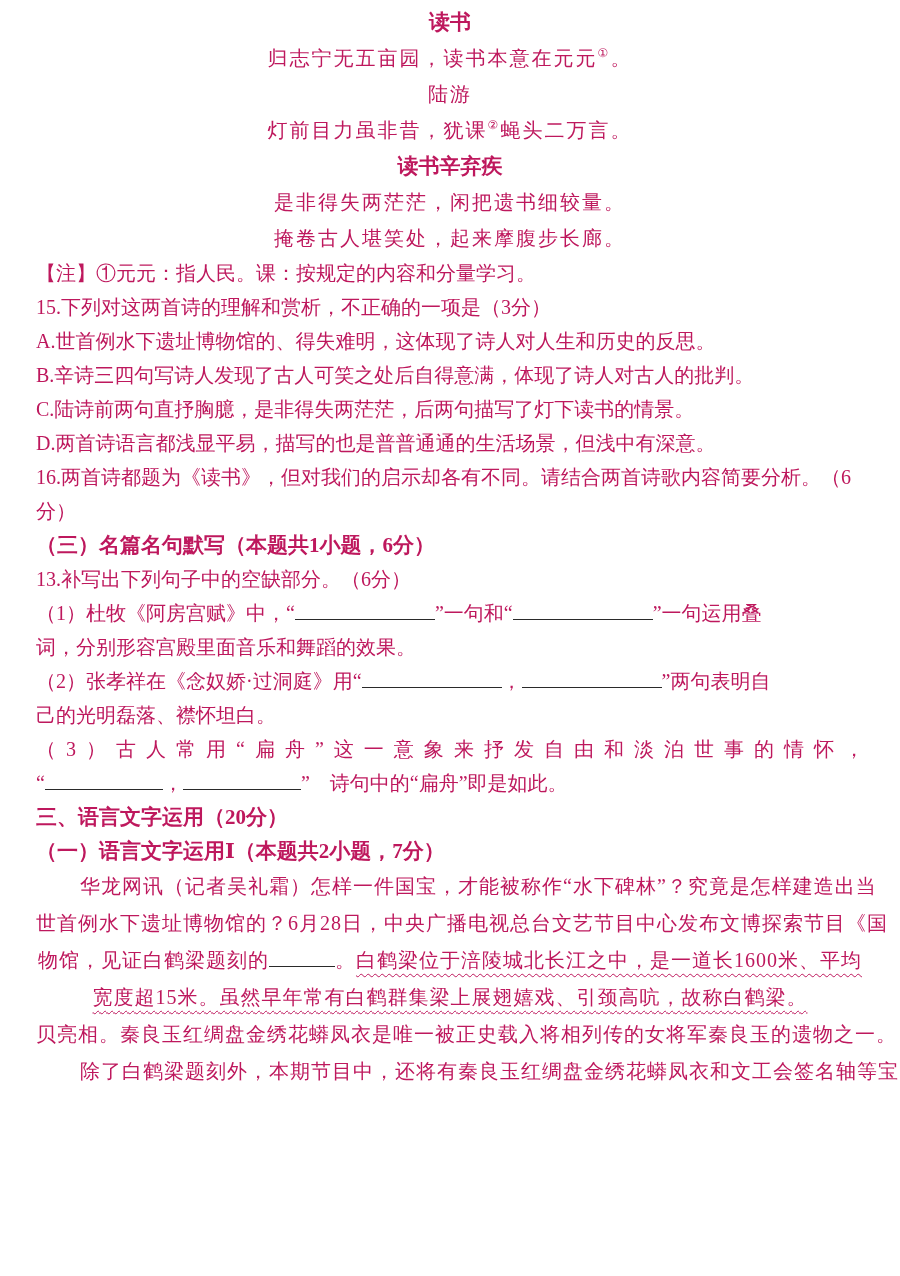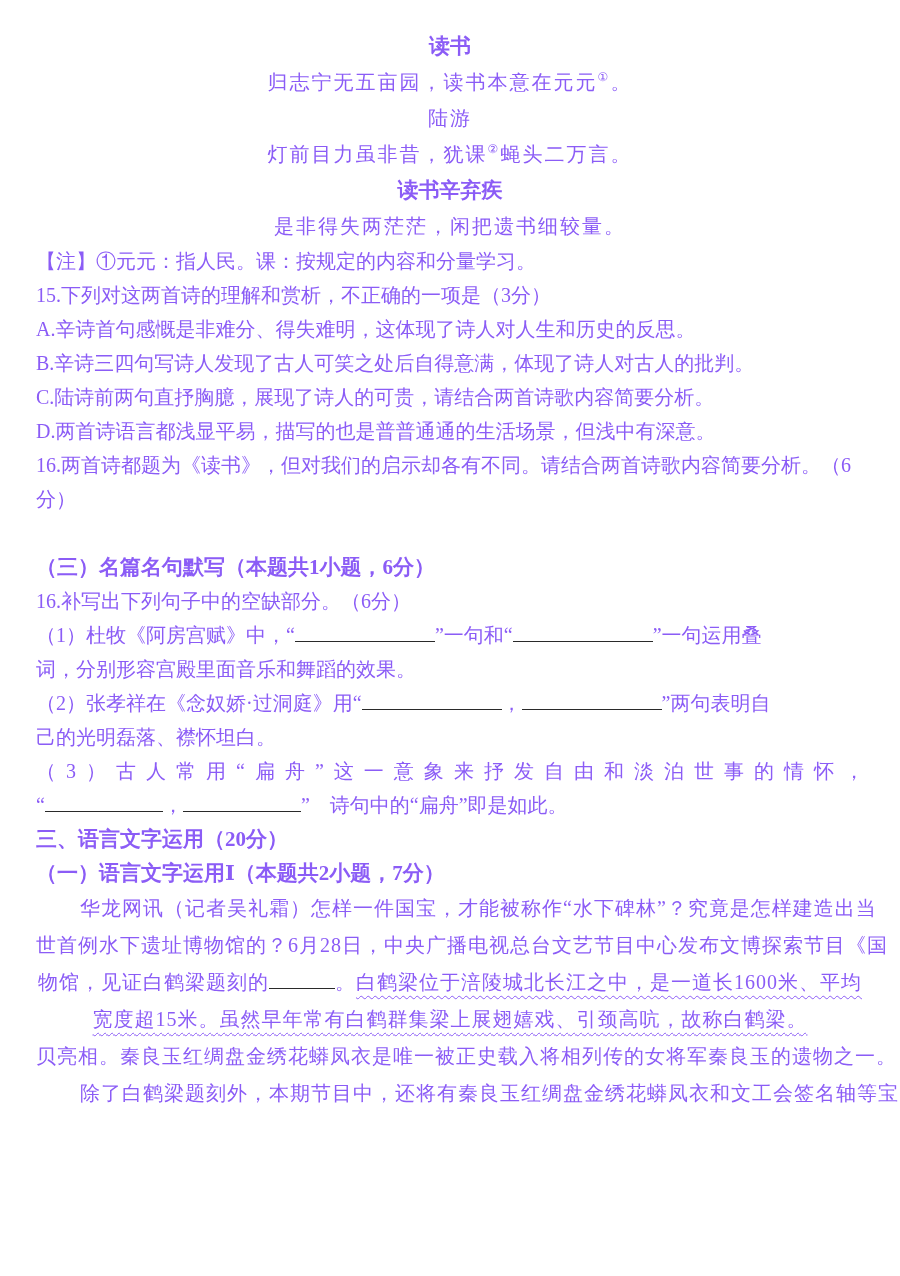--- a/index.html
+++ b/index.html
@@ -4,39 +4,39 @@
 <style>
   html, body {
     margin: 0; padding: 0;
     width: 900px; height: 1276px;
     background: #ffffff;
     overflow: hidden;
   }
   .page {
     width: 900px; height: 1276px;
     box-sizing: border-box;
-    padding: 28px 36px 0 36px;
+    padding: 4px 36px 0 36px;
     background: #ffffff;
-    color: #8b5cf6;
+    color: #be185d;
     font-family: "Liberation Serif", "DejaVu Serif", serif;
     overflow: hidden;
   }
   .center { text-align: center; }
   .poem-title { font-weight: 700; font-size: 21px; line-height: 36px; }
   .poem-line  { font-size: 20px; line-height: 36px; letter-spacing: 2px; }
   .line {
     font-size: 20px; line-height: 34px;
     white-space: nowrap;
   }
   .passage-line {
     font-size: 20px; line-height: 37px;
     white-space: nowrap; letter-spacing: 1px; text-align: center;
   }
   .bold { font-weight: 700; font-size: 21px; }
-  .gap-top { margin-top: 34px; }
+  .gap-top { }
   .indent { padding-left: 44px; }
   .sup { font-size: 12px; vertical-align: super; line-height: 0; }
   .blank {
     display: inline-block;
     border-bottom: 1.5px solid #2a2a2a;
     height: 0.95em;
     vertical-align: baseline;
   }
   .blank-w140 { width: 140px; }
   .blank-w120 { width: 118px; }
@@ -59,35 +59,36 @@
 
 <div class="page">
 
   <div class="center">
     <div class="poem-title">读书</div>
     <div class="poem-line"><span>归志宁无五亩园，读书本意在元元</span><span class="sup">①</span><span>。</span></div>
     <div class="poem-line">陆游</div>
     <div class="poem-line"><span>灯前目力虽非昔，犹课</span><span class="sup">②</span><span>蝇头二万言。</span></div>
     <div class="poem-title">读书辛弃疾</div>
     <div class="poem-line">是非得失两茫茫，闲把遗书细较量。</div>
+    <div class="poem-line">掩卷古人堪笑处，起来摩腹步长廊。</div>
   </div>
 
   <div class="line">【注】①元元：指人民。课：按规定的内容和分量学习。</div>
 
   <div class="line">15.下列对这两首诗的理解和赏析，不正确的一项是（3分）</div>
-  <div class="line">A.辛诗首句感慨是非难分、得失难明，这体现了诗人对人生和历史的反思。</div>
+  <div class="line">A.世首例水下遗址博物馆的、得失难明，这体现了诗人对人生和历史的反思。</div>
   <div class="line">B.辛诗三四句写诗人发现了古人可笑之处后自得意满，体现了诗人对古人的批判。</div>
-  <div class="line">C.陆诗前两句直抒胸臆，展现了诗人的可贵，请结合两首诗歌内容简要分析。</div>
+  <div class="line">C.陆诗前两句直抒胸臆，是非得失两茫茫，后两句描写了灯下读书的情景。</div>
   <div class="line">D.两首诗语言都浅显平易，描写的也是普普通通的生活场景，但浅中有深意。</div>
 
   <div class="line">16.两首诗都题为《读书》，但对我们的启示却各有不同。请结合两首诗歌内容简要分析。（6</div>
   <div class="line">分）</div>
 
   <div class="line bold gap-top">（三）名篇名句默写（本题共1小题，6分）</div>
-  <div class="line">16.补写出下列句子中的空缺部分。（6分）</div>
+  <div class="line">13.补写出下列句子中的空缺部分。（6分）</div>
 
   <div class="line"><span>（1）杜牧《阿房宫赋》中，“</span><span class="blank blank-w140"></span><span>”一句和“</span><span class="blank blank-w140"></span><span>”一句运用叠</span></div>
   <div class="line">词，分别形容宫殿里面音乐和舞蹈的效果。</div>
 
   <div class="line"><span>（2）张孝祥在《念奴娇·过洞庭》用“</span><span class="blank blank-w140"></span><span>，</span><span class="blank blank-w140"></span><span>”两句表明自</span></div>
   <div class="line">己的光明磊落、襟怀坦白。</div>
 
   <div class="line spread">（3）古人常用“扁舟”这一意象来抒发自由和淡泊世事的情怀，</div>
   <div class="line"><span>“</span><span class="blank blank-w120"></span><span>，</span><span class="blank blank-w120"></span><span>”</span><span class="gap-small">诗句中的“扁舟”即是如此。</span></div>
 

